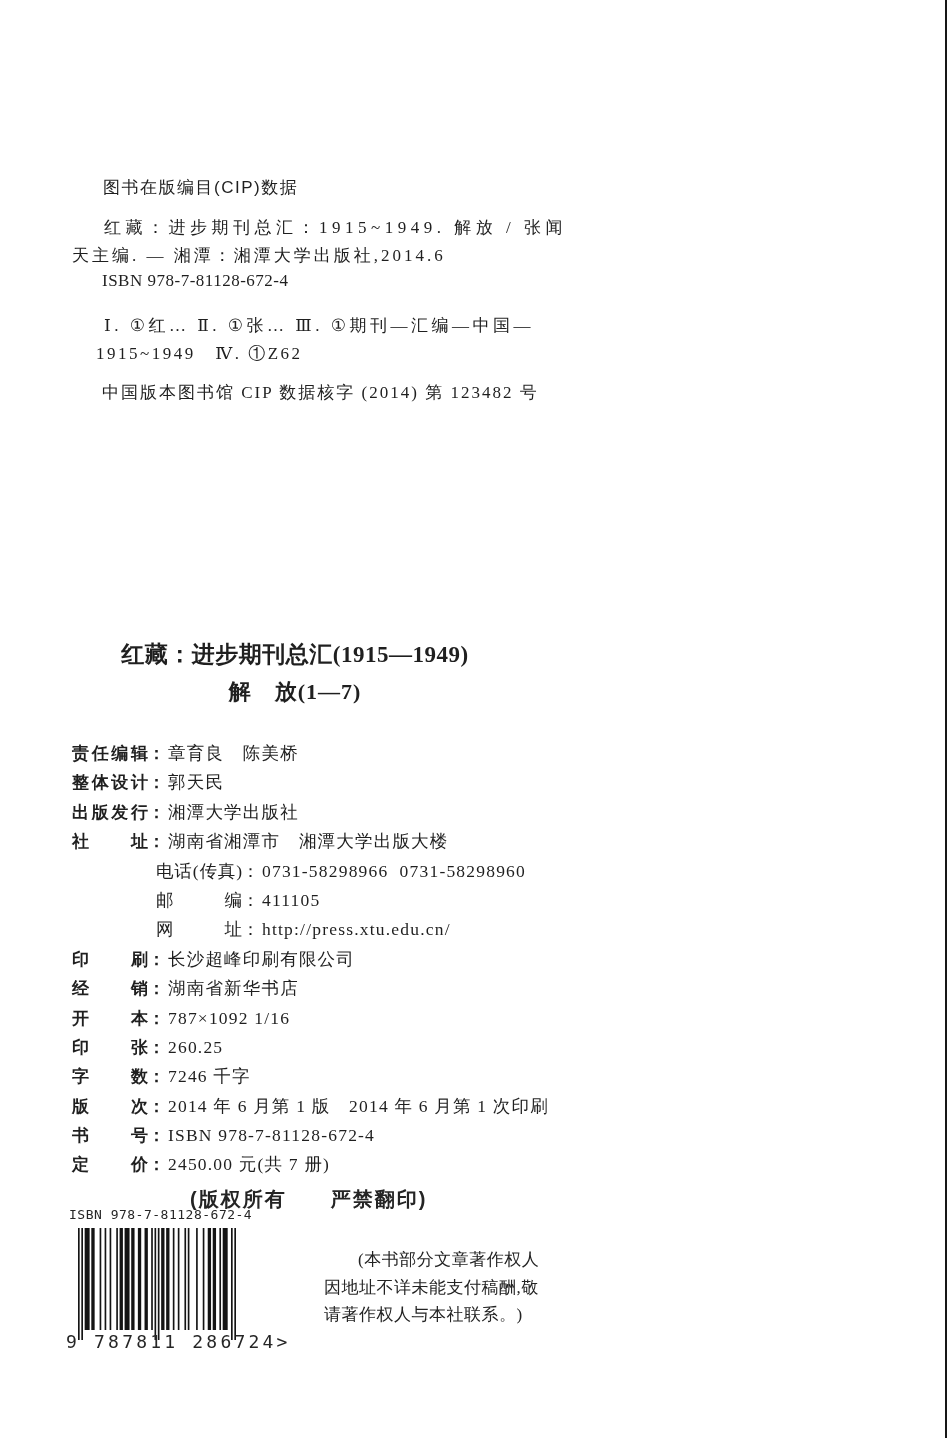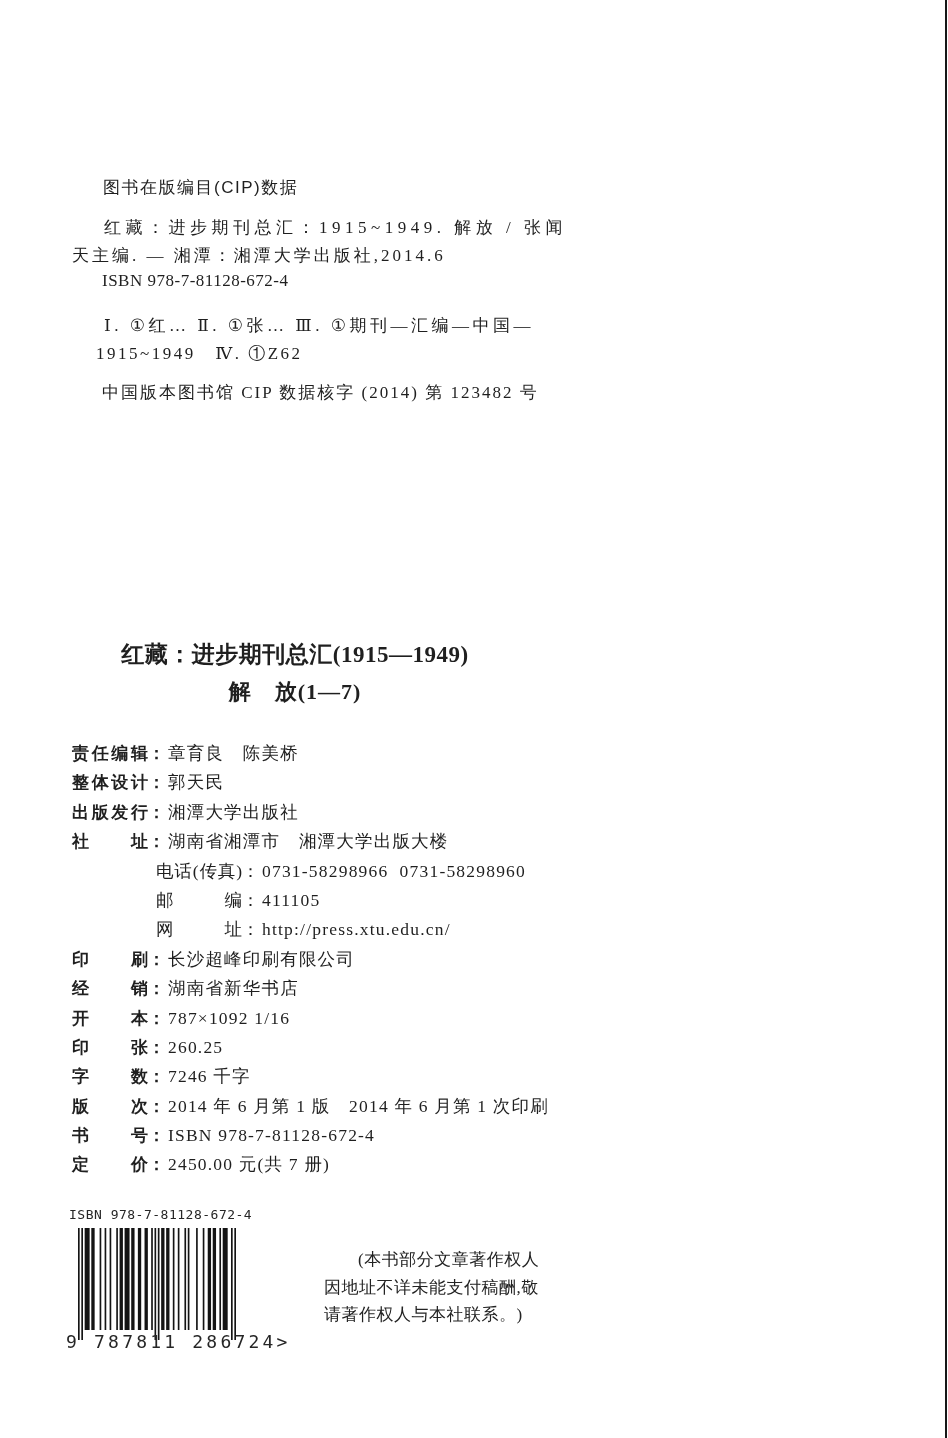--- a/index.html
+++ b/index.html
@@ -82,20 +82,21 @@
       <div class="c-row"><span class="lbl">印刷</span><span class="colon">：</span><span class="val">长沙超峰印刷有限公司</span></div>
       <div class="c-row"><span class="lbl">经销</span><span class="colon">：</span><span class="val">湖南省新华书店</span></div>
       <div class="c-row"><span class="lbl">开本</span><span class="colon">：</span><span class="val">787×1092 1/16</span></div>
       <div class="c-row"><span class="lbl">印张</span><span class="colon">：</span><span class="val">260.25</span></div>
       <div class="c-row"><span class="lbl">字数</span><span class="colon">：</span><span class="val">7246 千字</span></div>
       <div class="c-row"><span class="lbl">版次</span><span class="colon">：</span><span class="val">2014 年 6 月第 1 版　2014 年 6 月第 1 次印刷</span></div>
       <div class="c-row"><span class="lbl">书号</span><span class="colon">：</span><span class="val">ISBN 978-7-81128-672-4</span></div>
       <div class="c-row"><span class="lbl">定价</span><span class="colon">：</span><span class="val">2450.00 元(共 7 册)</span></div>
     </div>
 
+  <div class="copyright-notice">(版权所有　　严禁翻印)</div>
 
   <div>
     <div class="barcode-isbn">ISBN 978-7-81128-672-4</div>
     <div class="barcode-bars"><svg width="158" height="112">
           <rect x="0.00" y="0" width="1.66" height="112" fill="#141414"></rect>
           <rect x="3.33" y="0" width="1.66" height="112" fill="#141414"></rect>
           <rect x="6.65" y="0" width="4.99" height="102" fill="#141414"></rect>
           <rect x="13.31" y="0" width="3.33" height="102" fill="#141414"></rect>
           <rect x="21.62" y="0" width="1.66" height="102" fill="#141414"></rect>
           <rect x="26.61" y="0" width="1.66" height="102" fill="#141414"></rect>

